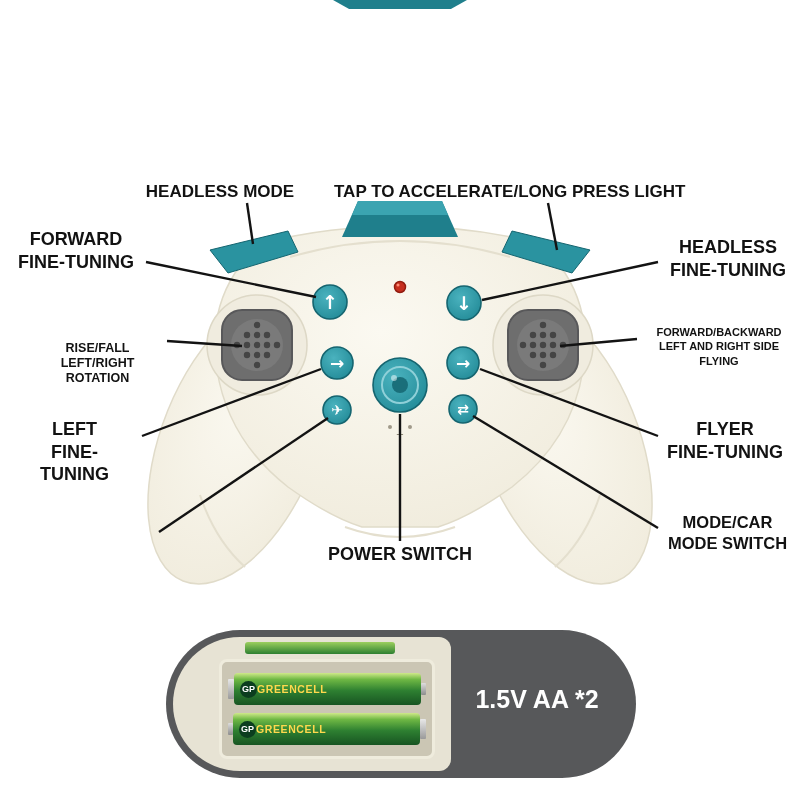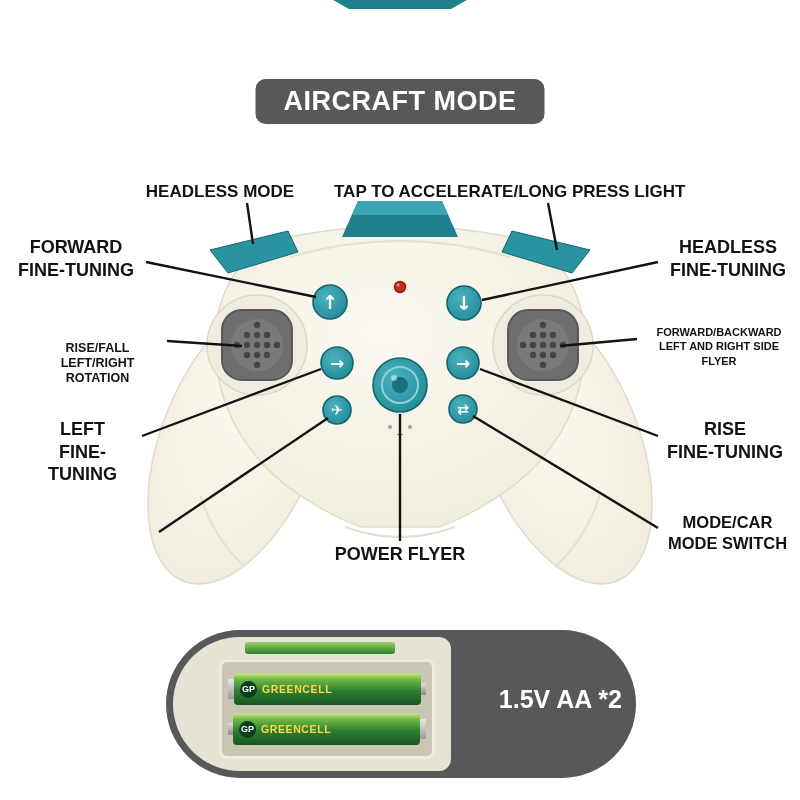--- a/index.html
+++ b/index.html
@@ -15,25 +15,25 @@
     letter-spacing:.5px; padding:7px 28px; border-radius:10px; white-space:nowrap; z-index:6; }
 
   .controller { position:absolute; left:140px; top:195px; width:520px; height:430px; z-index:2; }
   .leaders { position:absolute; inset:0; width:800px; height:800px; z-index:5; pointer-events:none; }
   .leaders line { stroke:#131313; stroke-width:2.4; }
 
   .lbl { position:absolute; color:var(--label,#121212); font-weight:800;
     white-space:pre-line; text-align:center; line-height:1.25; z-index:6; }
   .lbl-headless { left:140px; top:181px; width:160px; font-size:17px; }
   .lbl-tap { left:334px; top:181px; width:380px; font-size:17px; text-align:left; white-space:nowrap; }
-  .lbl-forward { left:8px; top:236px; width:136px; font-size:18px; }
+  .lbl-forward { left:8px; top:228px; width:136px; font-size:18px; }
   .lbl-backward { left:660px; top:236px; width:136px; font-size:18px; }
   .lbl-rise { left:30px; top:326px; width:135px; font-size:12.5px; line-height:1.2;margin-top:15px; }
   .lbl-fbside { left:640px; top:325px; width:158px; font-size:11px; line-height:1.3; }
-  .lbl-left { left:25px; top:418px; width:115px; font-size:18px; }
+  .lbl-left { left:17px; top:418px; width:115px; font-size:18px; }
   .lbl-right { left:660px; top:418px; width:130px; font-size:18px; }
   .lbl-onetouch { left:5px; top:517px; width:152px; font-size:14.5px; line-height:1.3; }
   .lbl-power { left:320px; top:543px; width:160px; font-size:18px; }
   .lbl-flyer { left:660px; top:512px; width:135px; font-size:16.5px; line-height:1.3; }
 
   
   .bodyfill { fill:url(#gBody); stroke:var(--body-edge,#e0dbc9); stroke-width:1.5; }
   .seam { fill:none; stroke:#e4dfce; stroke-width:2; }
   .teal { fill:var(--teal,#2a93a0); stroke:var(--teal-deep,#156570); stroke-width:1; }
   .tealdark { fill:var(--teal-dark,#1f7f8c); }
@@ -46,40 +46,37 @@
   .battery-photo { position:absolute; left:7px; top:7px; width:278px; height:134px;
     border-radius:67px 12px 12px 67px; background:#e7e3d4; overflow:hidden; }
   .photo-top-strip { position:absolute; left:72px; top:5px; width:150px; height:12px; border-radius:3px;
     background:linear-gradient(180deg,#9ccf5e,#2e8031); }
   .compartment { position:absolute; left:46px; top:22px; width:216px; height:100px;
     background:#cbc6b4; border:3px solid #efecdd; border-radius:8px;
     display:flex; flex-direction:column; justify-content:center; gap:6px; padding:4px 6px; }
   .battery { display:flex; align-items:center; height:34px; }
   .bat-cap { width:6px; height:20px; background:linear-gradient(180deg,#e8e8e8,#9a9a9a); border-radius:1px; flex:0 0 auto; }
   .bat-tip { width:5px; height:12px; background:linear-gradient(180deg,#ddd,#8d8d8d); border-radius:1px; flex:0 0 auto; }
-  .bat-body { flex:1; height:30px; border-radius:4px; display:flex; align-items:center; gap:5px; padding:16px 6px;
+  .bat-body { flex:1; height:30px; border-radius:4px; display:flex; align-items:center; padding:16px 6px;
     background:linear-gradient(180deg,#cfe98a 0%,#6fb844 20%,var(--battery-green,#2e8031) 55%,#175422 100%); }
   .gp-logo { background:#0b3d1f; color:#fff; font-size:9px; font-weight:800; border-radius:50%;
     width:17px; height:17px; display:flex; align-items:center; justify-content:center; flex:0 0 auto; }
   .bat-name { color:#ffd84d; font-size:10.5px; font-weight:700; letter-spacing:.6px; }
   .capsule-text { position:absolute; right:14px; top:50%; transform:translateY(-50%);
-    width:170px; text-align:right; color:#fff; }
+    width:170px; text-align:center; color:#fff; }
   .spec { font-size:25px; font-weight:800; margin-bottom:9px; }
   .note { font-size:20px; font-weight:700; }
 </style>
 </head>
 <body>
 
 <div class="page">
 
   <div class="top-sliver"></div>
 
-  <div class="badge">
-    <span>AIRCRAFT MODE</span>
-  </div>
 
   <svg class="controller" viewBox="0 0 520 430">
     <defs>
       <radialGradient id="gBody" cx="0.45" cy="0.35" r="0.8">
         <stop offset="0" stop-color="#fbf9f1"></stop>
         <stop offset="1" stop-color="#efeada"></stop>
       </radialGradient>
       <radialGradient id="gBtn" cx="0.4" cy="0.35" r="0.8">
         <stop offset="0" stop-color="#4ab2be"></stop>
         <stop offset="1" stop-color="#1f8794"></stop>
@@ -184,26 +181,26 @@
 
   <div class="lbl lbl-headless">HEADLESS MODE</div>
   <div class="lbl lbl-tap">TAP TO ACCELERATE/LONG PRESS LIGHT</div>
   <div class="lbl lbl-forward">FORWARD
 FINE-TUNING</div>
   <div class="lbl lbl-backward">HEADLESS
 FINE-TUNING</div>
   <div class="lbl lbl-rise">RISE/FALL
 LEFT/RIGHT ROTATION</div>
   <div class="lbl lbl-fbside">FORWARD/BACKWARD
-LEFT AND RIGHT SIDE FLYER</div>
+LEFT AND RIGHT SIDE FLYING</div>
   <div class="lbl lbl-left">LEFT
 FINE-TUNING</div>
-  <div class="lbl lbl-right">RISE
-FINE-TUNING</div>
-  <div class="lbl lbl-power">POWER FLYER</div>
+  <div class="lbl lbl-right">FLYER
+FINE-TUNING</div>
+  <div class="lbl lbl-power">POWER SWITCH</div>
   <div class="lbl lbl-flyer">MODE/CAR
 MODE SWITCH</div>
 
   <div class="capsule">
     <div class="battery-photo">
       <div class="photo-top-strip"></div>
       <div class="compartment">
         <div class="battery">
           <span class="bat-cap"></span>
           <span class="bat-body">

